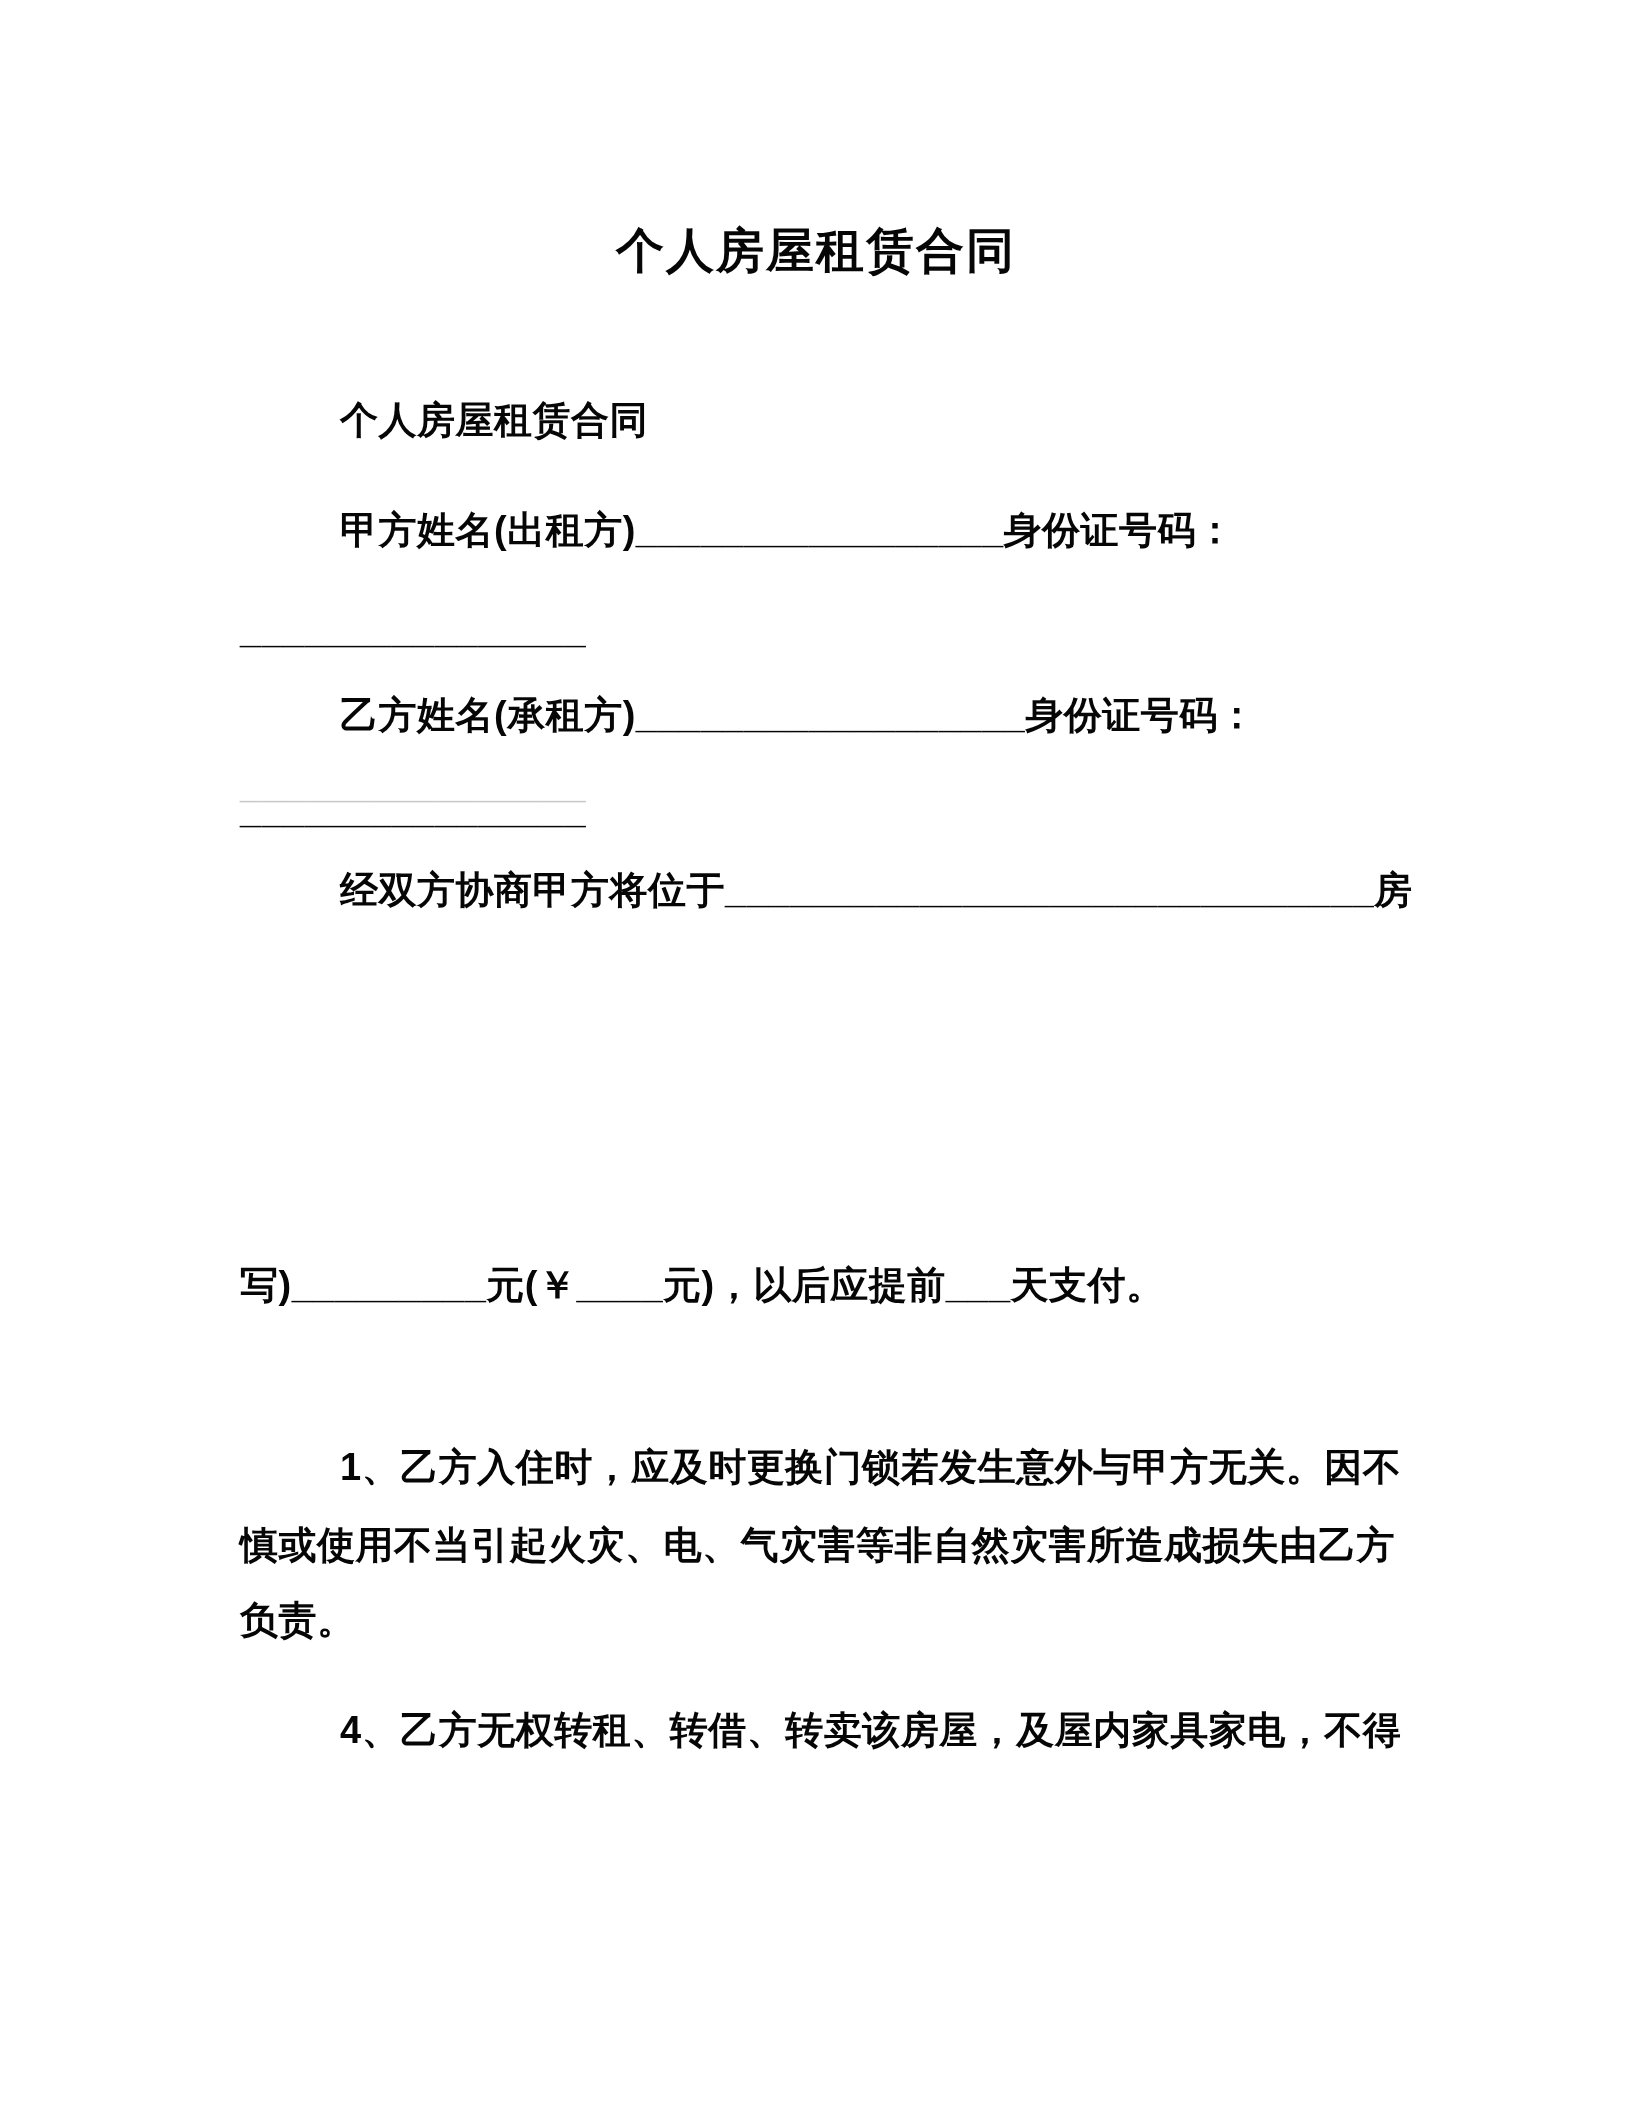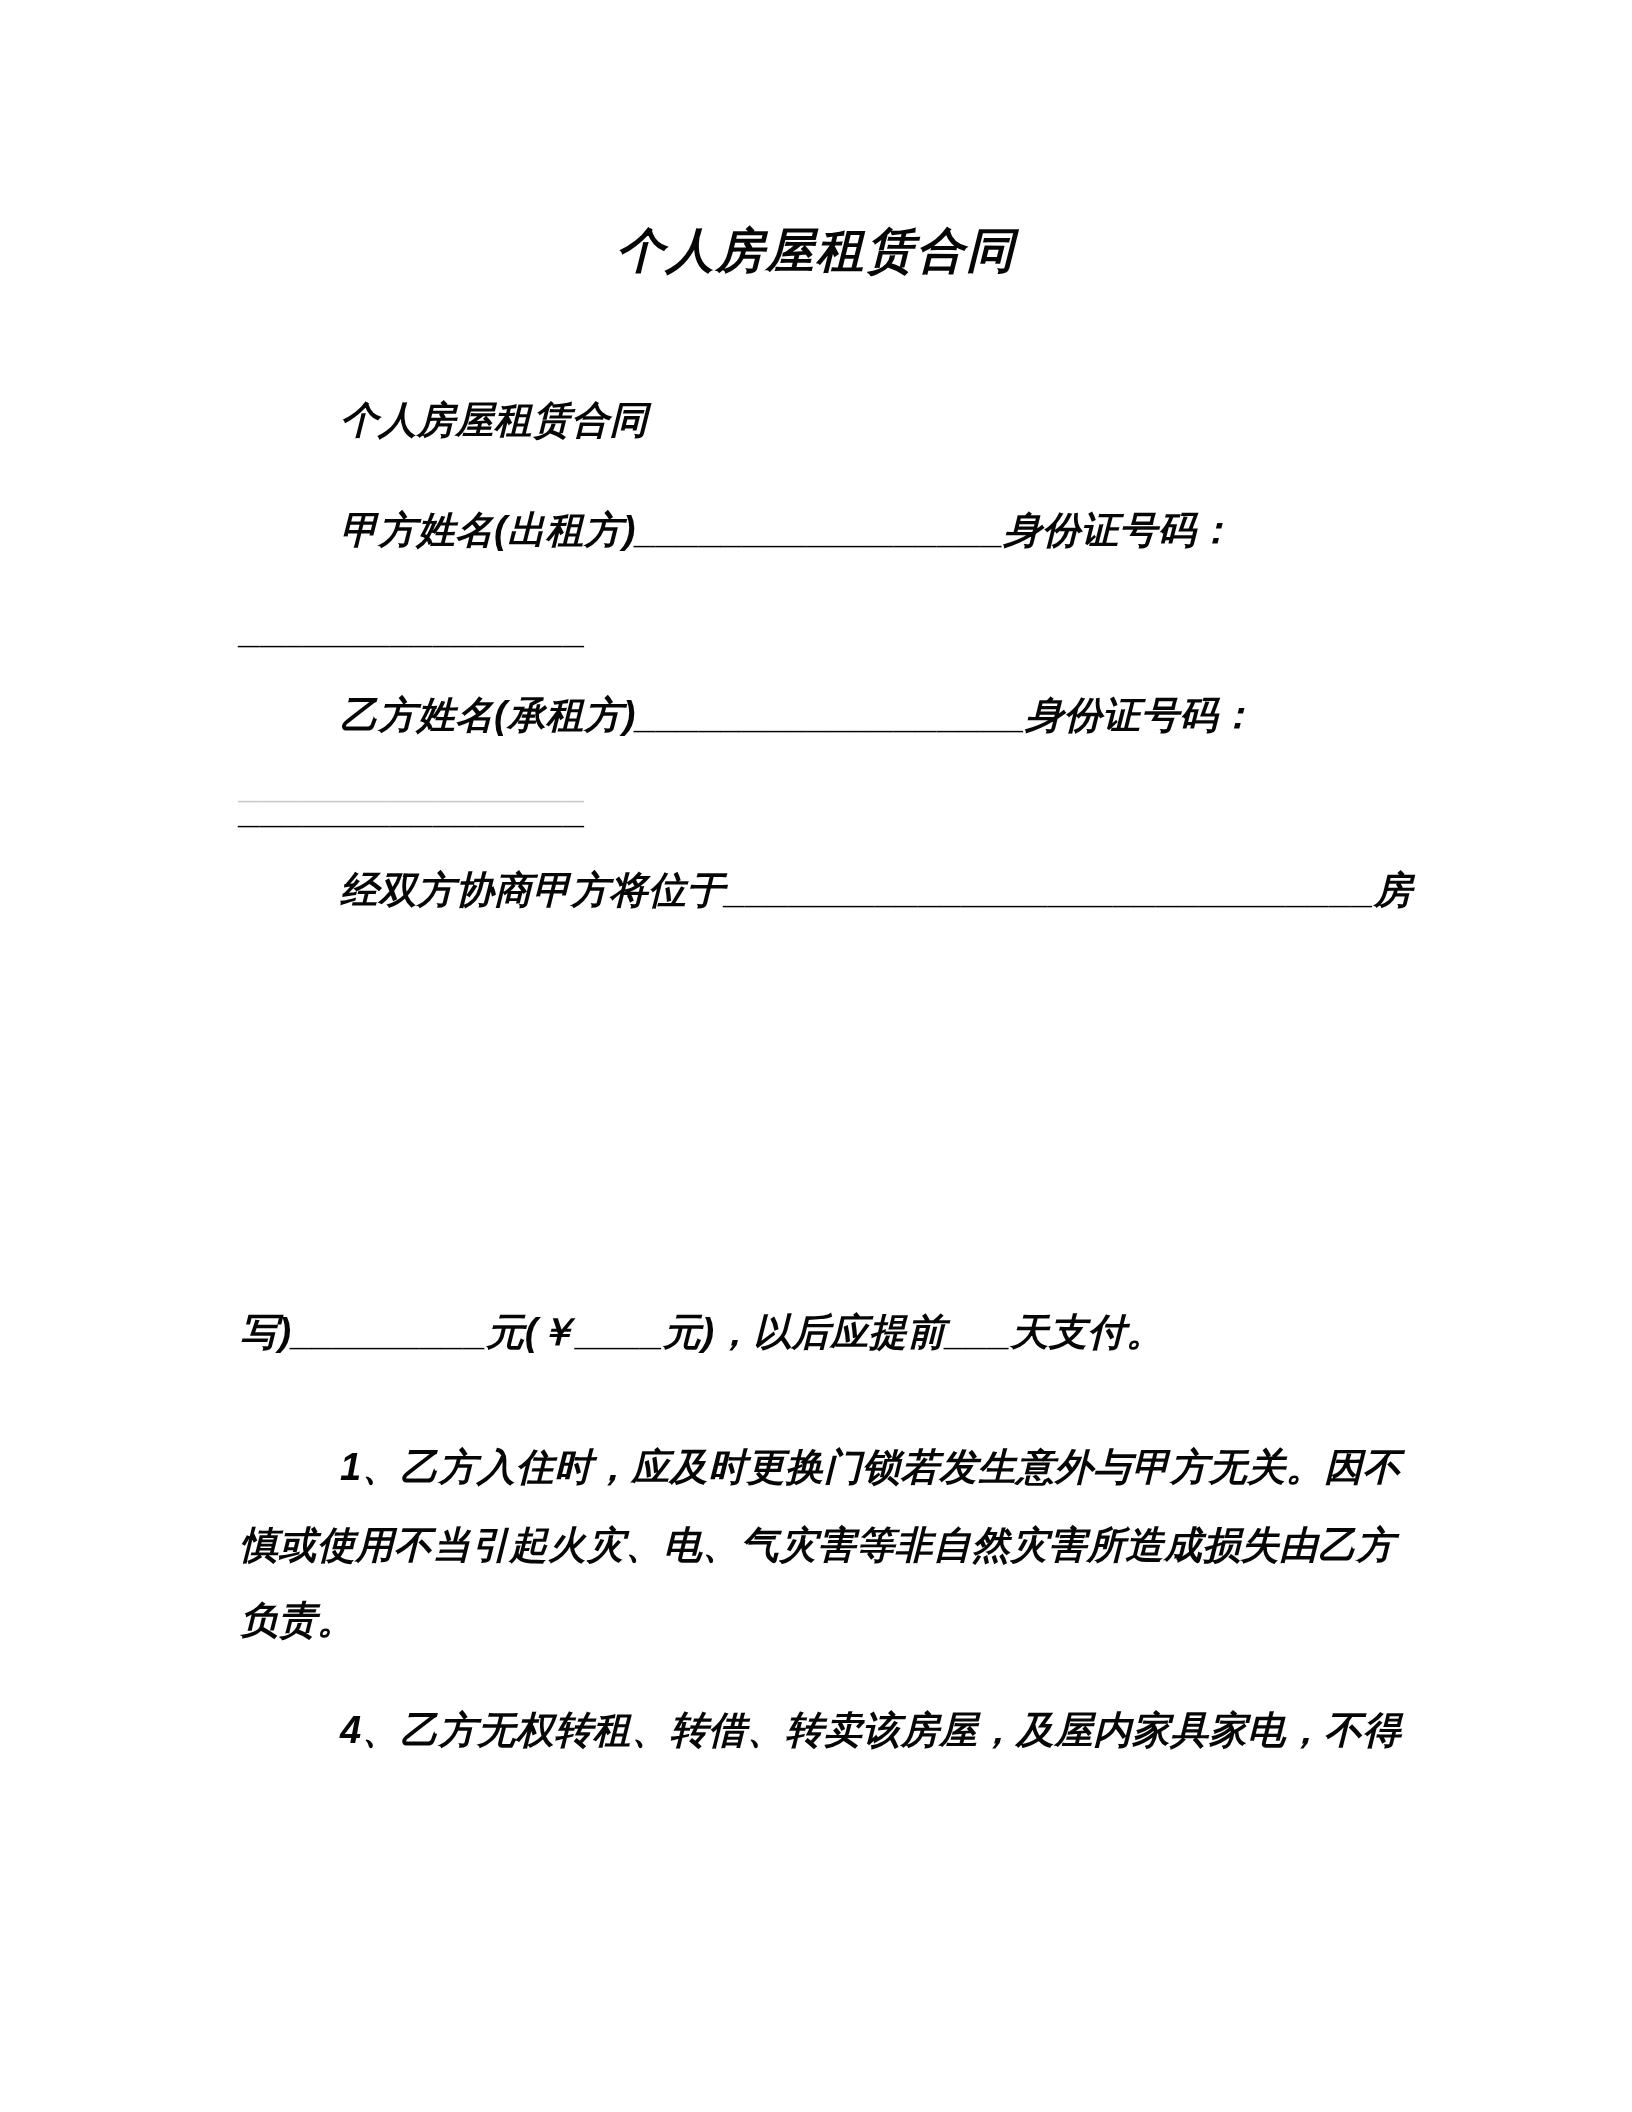--- a/index.html
+++ b/index.html
@@ -9,21 +9,20 @@
   }
   .page {
     position: relative;
     width: 1632px;
     height: 2112px;
     background: #ffffff;
     color: #060606;
     font-family: "Liberation Sans", "DejaVu Sans", sans-serif;
     font-weight: bold;
     overflow: hidden;
-    font-style: italic;
   }
   .doc-title {
     position: absolute;
     top: 220px;
     left: 0;
     width: 100%;
     text-align: center;
     font-size: 48px;
     line-height: 62px;
     letter-spacing: 2px;
@@ -62,21 +61,21 @@
 
   <div class="line ghost" style="top:758px">________________</div>
 
   <div class="line" style="top:783px">________________</div>
 
   <div class="line indent" style="top:863px">经双方协商甲方将位于______________________________房</div>
 
 
 
 
-  <div class="line" style="top:1305px">写)_________元(￥____元)，以后应提前___天支付。</div>
+  <div class="line" style="top:1258px">写)_________元(￥____元)，以后应提前___天支付。</div>
 
 
   <div class="line indent" style="top:1440px">1、乙方入住时，应及时更换门锁若发生意外与甲方无关。因不</div>
 
   <div class="line" style="top:1593px">负责。</div>
 
   <div class="line" style="top:1518px">慎或使用不当引起火灾、电、气灾害等非自然灾害所造成损失由乙方</div>
 
   <div class="line indent" style="top:1703px">4、乙方无权转租、转借、转卖该房屋，及屋内家具家电，不得</div>
 

